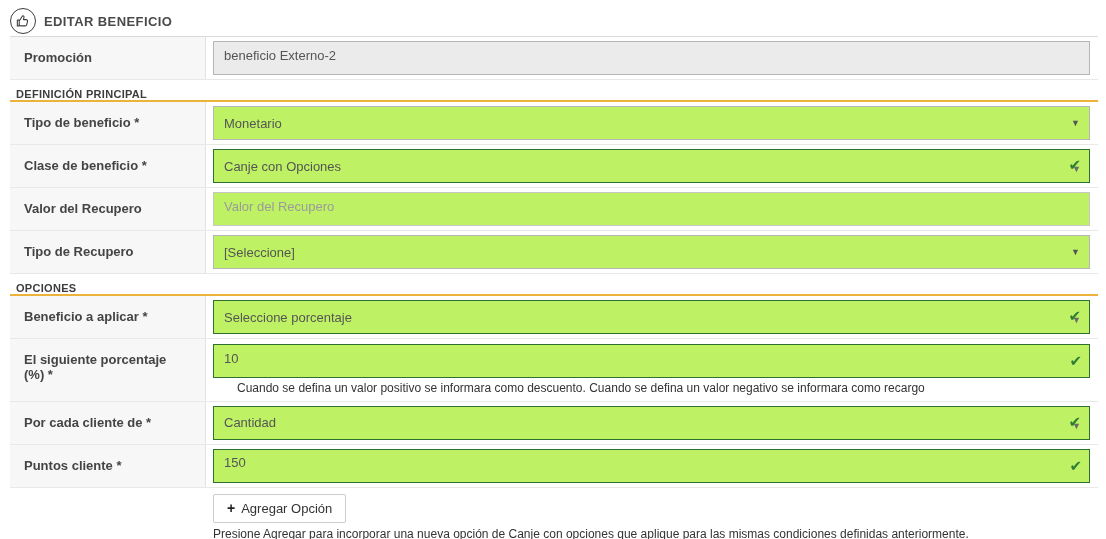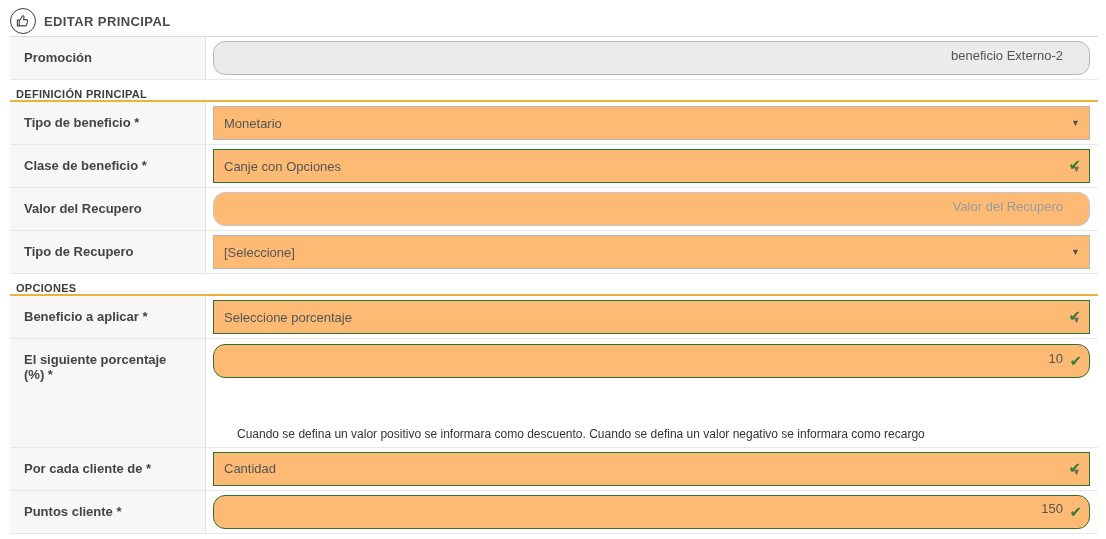--- a/index.html
+++ b/index.html
@@ -18,33 +18,33 @@
   .flabel { width:196px; flex:0 0 196px; background:#f7f7f7; border-right:1px solid #e3e3e3;
             padding:13px 24px 0 14px; font-size:13px; font-weight:bold; color:#444; }
   .fcell { flex:1; padding:4px 8px 4px 7px; display:flex; flex-direction:column; justify-content:center; }
 
   .section-header { padding:8px 0 0 6px; }
   .section-header .stitle { display:block; font-size:11px; font-weight:bold; color:#3d3d3d;
                             letter-spacing:.3px; }
   .section-header { border-bottom:2px solid #ecb23a; }
 
   
-  .control { position:relative; width:100%; height:34px; border:1px solid #b5b5b5; background:#fdba74;
+  .control { position:relative; width:100%; height:34px; border:1px solid #b5b5b5; background:#bef264;
              font-size:13px; color:#555; display:flex; align-items:center; padding:0 26px 0 10px; }
   .control.valid { border-color:#2e7031; }
-  input.control { display:block; padding:0 26px 6px 10px; outline:none; border-radius:12px;text-align:right; }
+  input.control { display:block; padding:0 26px 6px 10px; outline:none; border-radius:0; }
   input.control::placeholder { color:#9b9b9b; opacity:1; }
   input.control:disabled { background:#ebebeb; color:#555; border-color:#b5b5b5; }
   input.control-plain { border-color:#c6c6c6; }
   .ctext { overflow:hidden; white-space:nowrap; }
 
   .arrow { position:absolute; right:9px; top:12px; font-size:9px; color:#555; line-height:1; pointer-events:none; }
   .select-valid .arrow { top:15px; right:8px; color:#6b6b6b; }
   .check { position:absolute; right:8px; top:7px; font-size:15px; line-height:1; color:#2e7d32; font-weight:bold; pointer-events:none; }
-  .porcentaje-row .fcell { padding-top:5px; justify-content:flex-start;gap:46px; }
+  .porcentaje-row .fcell { padding-top:5px; justify-content:flex-start; }
   .help-text { font-size:12px; color:#333; margin-top:3px; line-height:1.3;margin-left:24px; }
 
   
   .frow.noborder { border-bottom:none; }
   .spacer { width:196px; flex:0 0 196px; }
   .btn-row { min-height:33px; align-items:flex-start; }
   .btn-row .fcell { padding-top:6px; }
   .agregar-btn { display:inline-flex; align-items:center; gap:6px; align-self:flex-start;
                  background:#fff; border:1px solid #ccc; border-radius:2px; padding:6px 13px;
                  font-size:13px; color:#333; cursor:pointer; font-family:inherit; }
@@ -58,21 +58,21 @@
 
 <div class="page">
 
   <div class="page-header">
     <span class="icon-circle">
       <svg width="16" height="16" viewBox="0 0 24 24" fill="none" stroke="#3d3d3d" stroke-width="1.6" stroke-linejoin="round" stroke-linecap="round">
         <path d="M3.5 10.5h2.8v9H3.5v-9z"></path>
         <path d="M6.3 18.1c.9.8 1.8 1.2 2.9 1.2h6.3c1 0 1.8-.7 2-1.6l1.3-5.3c.3-1.3-.7-2.5-2-2.5h-4.1l.8-3.7c.2-1-.5-1.9-1.5-1.9-.6 0-1.2.3-1.5.9l-2.7 5-1.5.9"></path>
       </svg>
     </span>
-    <span class="page-title">EDITAR PRINCIPAL</span>
+    <span class="page-title">EDITAR BENEFICIO</span>
   </div>
 
   <div class="form">
 
     <div class="frow">
       <div class="flabel">Promoción</div>
       <div class="fcell">
         <input class="control" disabled="" value="beneficio Externo-2" style="">
       </div>
     </div>

